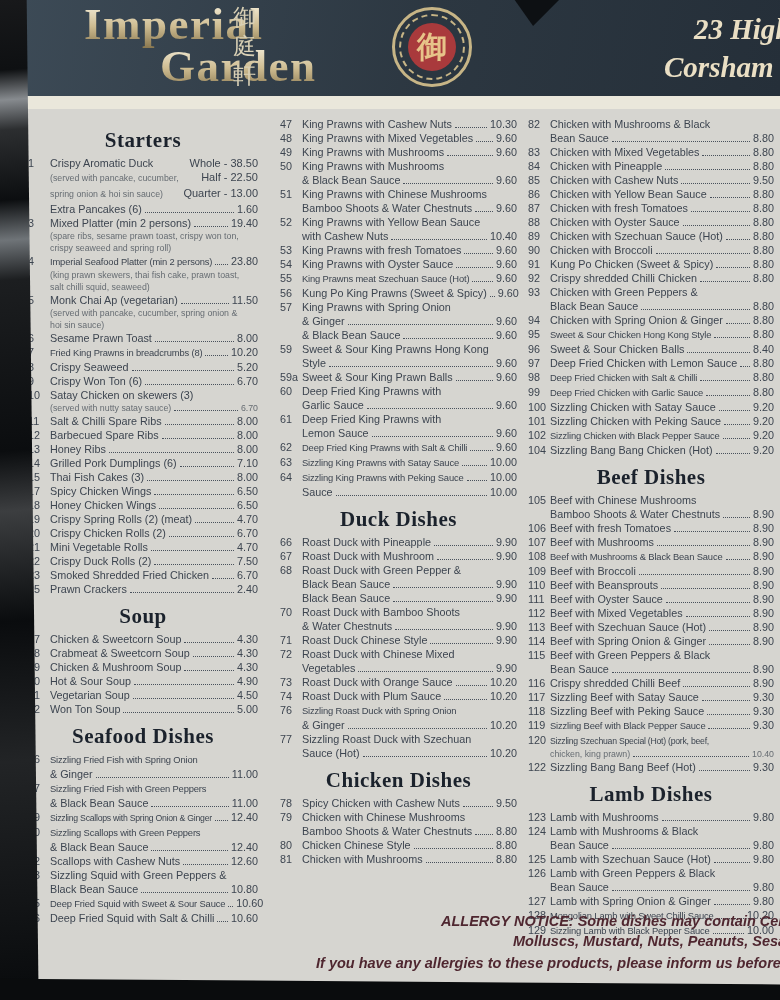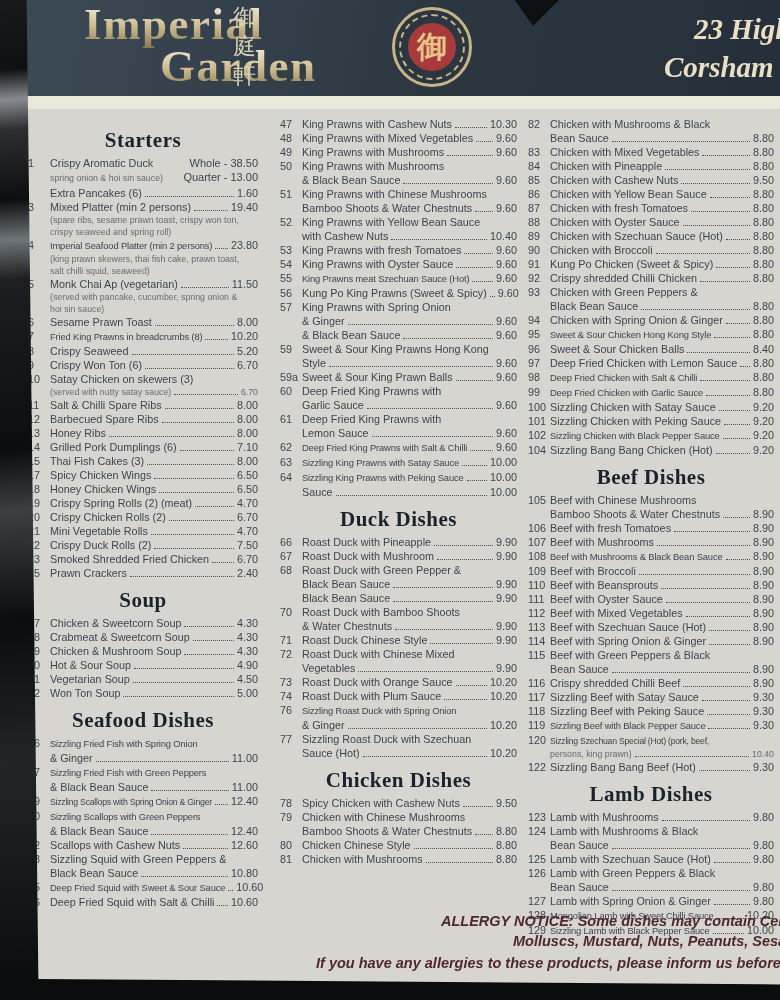--- a/index.html
+++ b/index.html
@@ -105,20 +105,25 @@
     <div class="col col1">
         <div class="section">
           <div class="section-title">Starters</div>
           <div class="line hasr">
             <span class="num">1</span>
             <span class="txt">Crispy Aromatic Duck</span>
             <span class="rlabel">Whole - 38.50</span>
           </div>
           <div class="line small hasr">
             <span class="num"></span>
+            <span class="txt">(served with pancake, cucumber,</span>
+            <span class="rlabel">Half - 22.50</span>
+          </div>
+          <div class="line small hasr">
+            <span class="num"></span>
             <span class="txt">spring onion &amp; hoi sin sauce)</span>
             <span class="rlabel">Quarter - 13.00</span>
           </div>
           <div class="line">
             <span class="num"></span>
             <span class="txt">Extra Pancakes (6)</span>
             <span class="dots"></span>
             <span class="price">1.60</span>
           </div>
           <div class="line">
@@ -897,21 +902,21 @@
             <span class="txt">Sizzling Beef with Black Pepper Sauce</span>
             <span class="dots"></span>
             <span class="price">9.30</span>
           </div>
           <div class="line cond2">
             <span class="num">120</span>
             <span class="txt">Sizzling Szechuan Special (Hot) (pork, beef,</span>
           </div>
           <div class="line small">
             <span class="num"></span>
-            <span class="txt">persons, king prawn)</span>
+            <span class="txt">chicken, king prawn)</span>
             <span class="dots"></span>
             <span class="price">10.40</span>
           </div>
           <div class="line">
             <span class="num">122</span>
             <span class="txt">Sizzling Bang Bang Beef (Hot)</span>
             <span class="dots"></span>
             <span class="price">9.30</span>
           </div>
         </div>

